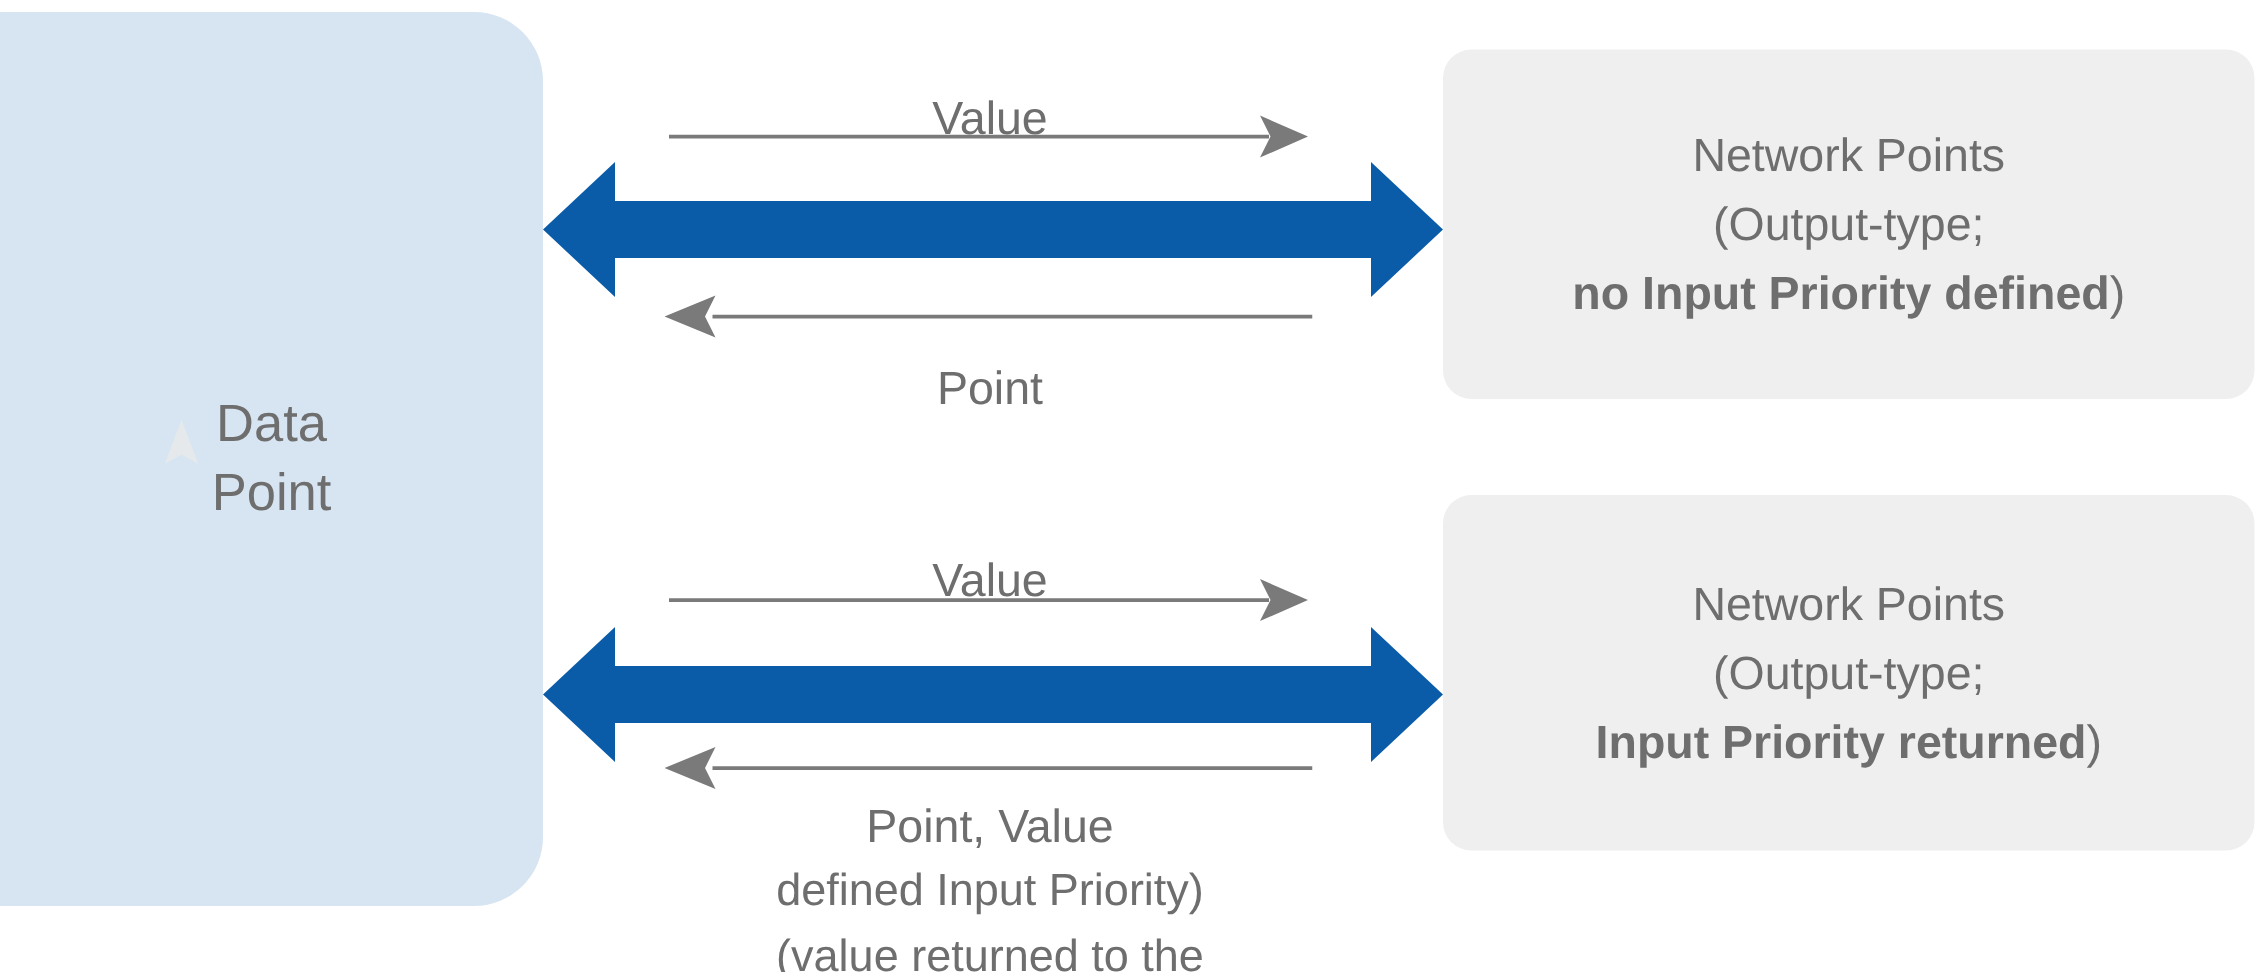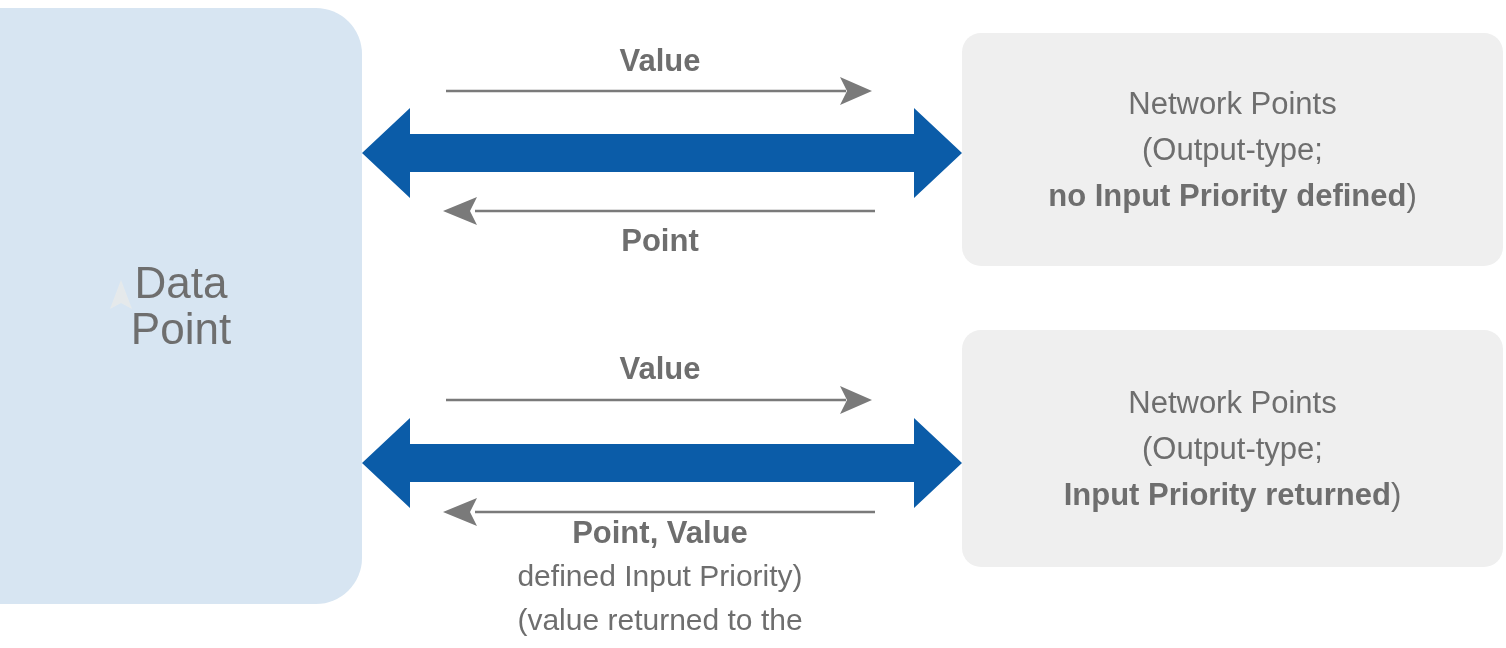--- a/index.html
+++ b/index.html
@@ -27,21 +27,21 @@
   }
   .box-datapoint {
     left: -46px;
     top: 8px;
     width: 408px;
     height: 596px;
     background: #d7e5f2;
     border-radius: 46px;
   }
   .box-datapoint .box-label {
-    font-size: 44px;
+    font-size: 35px;
     line-height: 46px;
     color: #6e6e6e;
     font-weight: 400;
     position: relative;
     left: 23px;
   }
   .box-network {
     left: 962px;
     width: 541px;
     background: #efefef;
@@ -90,25 +90,26 @@
   .ga-bot-1   { left: 446px; top: 383px; width: 426px; }
   .ga-bot-2   { left: 443px; top: 495px; width: 432px; }
 
   
   .arrow-label {
     position: absolute;
     text-align: center;
     color: #6e6e6e;
   }
   .arrow-label .strong {
-    font-weight: 700;
+    font-weight: 400;
     font-size: 31px;
     line-height: 42px;
     display: block;
     white-space: nowrap;
+    margin-top: 18px;
   }
   .arrow-label .sub {
     font-weight: 400;
     font-size: 30px;
     line-height: 44px;
     display: block;
     white-space: nowrap;
   }
 
   .lbl-value-top  { left: 440px; top: 40px;  width: 440px; }

